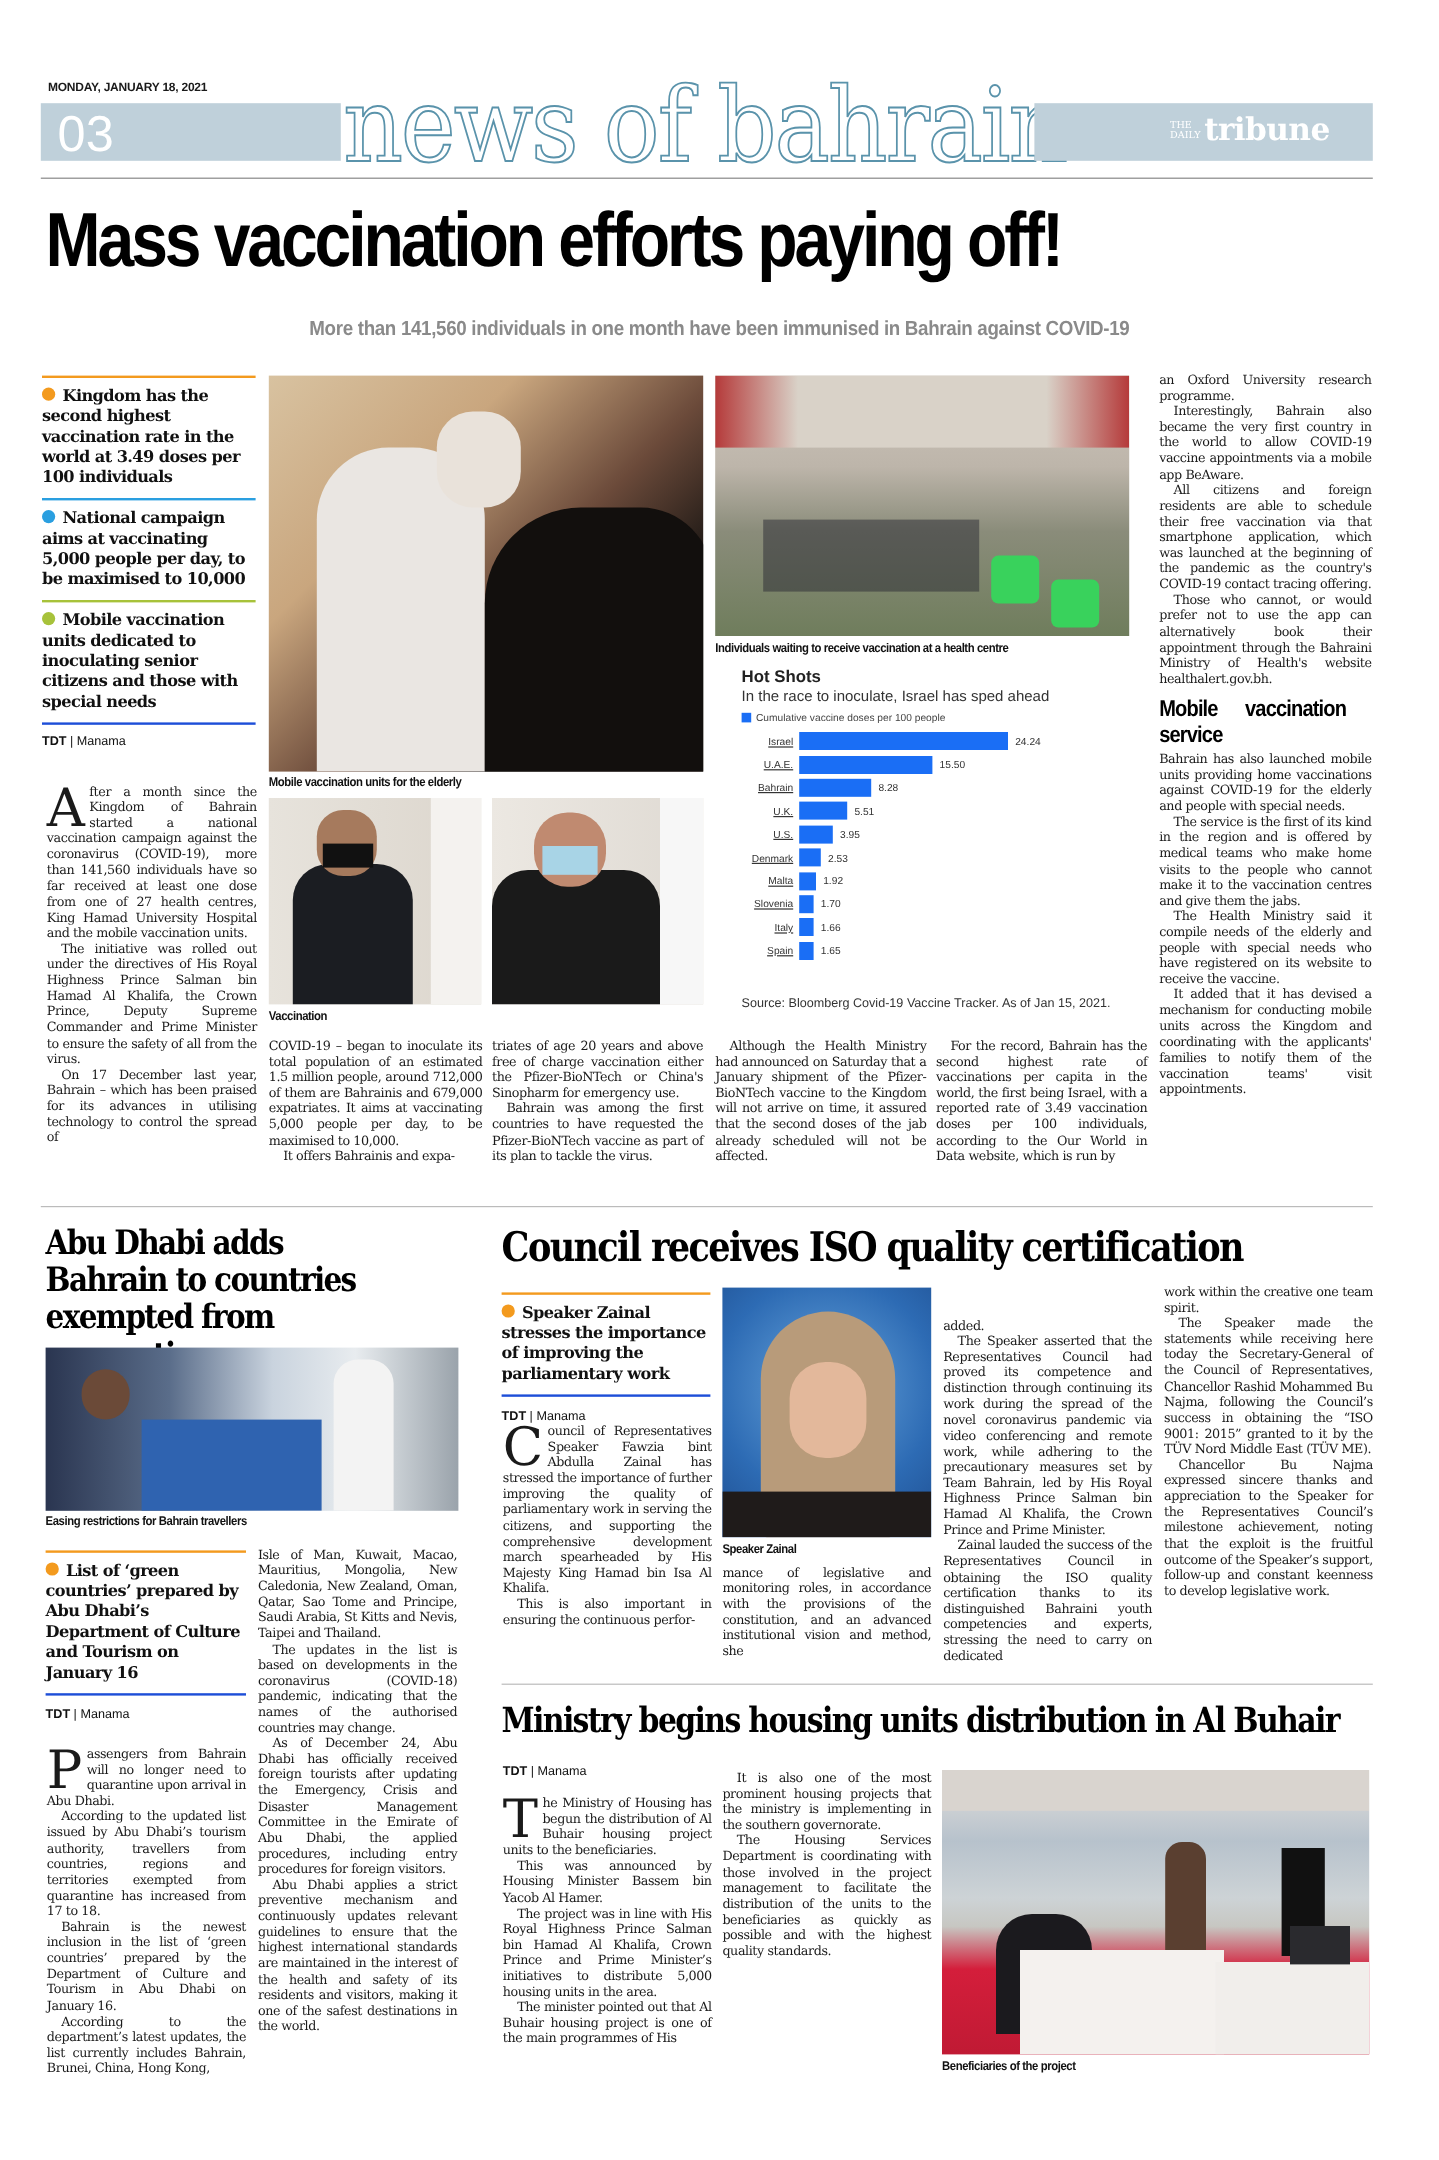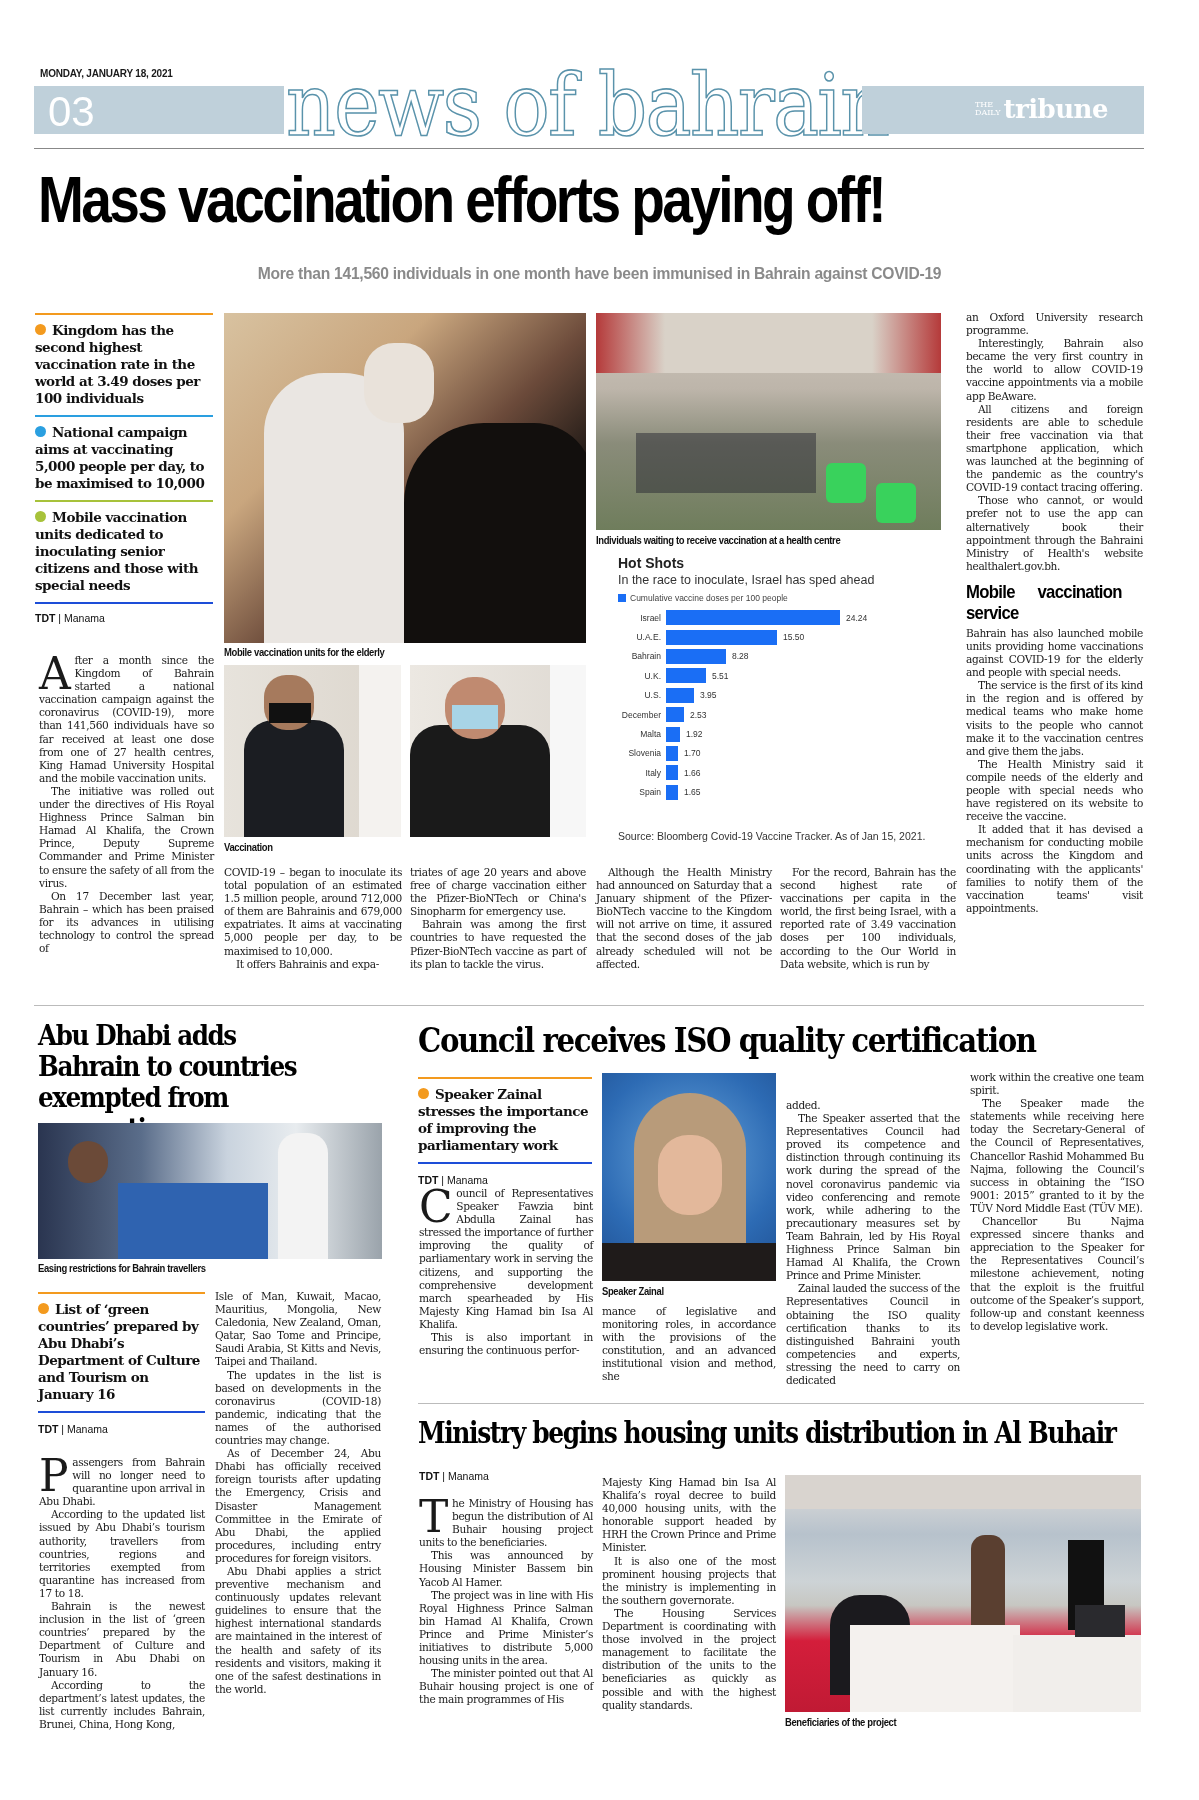--- a/index.html
+++ b/index.html
@@ -39,21 +39,21 @@
   .story-h { font-family:"DejaVu Serif", serif; font-size:30px; line-height:33px; letter-spacing:-1.6px; color:#000; transform:scaleX(0.86); transform-origin:left; white-space:nowrap; }
   .rule-grey { height:1px; background:#bbb; }
 
   
   .chart { background:#fff; font-family:"Liberation Sans", sans-serif; color:#222; }
   .chart-title { font-weight:bold; font-size:14px; }
   .chart-sub { font-size:12.5px; color:#333; margin-top:2px; }
   .chart-legend { font-size:8.5px; color:#444; margin-top:6px; display:flex; align-items:center; gap:4px; }
   .leg-sq { width:8px; height:8px; background:#1a6ef5; }
   .bar-row { display:flex; align-items:center; height:19.4px; }
-  .bar-lab { width:48px; text-align:right; font-size:8.5px; color:#333; padding-right:5px; }
+  .bar-lab { width:48px; text-align:right; font-size:8.5px; color:#333; padding-right:5px;text-decoration:underline; }
   .bar-fill { height:15px; background:#1a6ef5; }
   .bar-val { font-size:8.5px; color:#333; margin-left:6px; }
   .chart-src { font-size:10.5px; color:#333; line-height:13px; }
 </style>
 </head>
 <body>
 
 <div class="abs date">MONDAY, JANUARY 18, 2021</div>
 <div class="abs bar-left"></div>
 <div class="abs page-num">03</div>
@@ -155,21 +155,21 @@
         <span class="bar-lab">U.K.</span>
         <span class="bar-fill" style="width:40px"></span>
         <span class="bar-val">5.51</span>
       </div>
     <div class="bar-row">
         <span class="bar-lab">U.S.</span>
         <span class="bar-fill" style="width:28px"></span>
         <span class="bar-val">3.95</span>
       </div>
     <div class="bar-row">
-        <span class="bar-lab">December</span>
+        <span class="bar-lab">Denmark</span>
         <span class="bar-fill" style="width:18px"></span>
         <span class="bar-val">2.53</span>
       </div>
     <div class="bar-row">
         <span class="bar-lab">Malta</span>
         <span class="bar-fill" style="width:14px"></span>
         <span class="bar-val">1.92</span>
       </div>
     <div class="bar-row">
         <span class="bar-lab">Slovenia</span>
@@ -279,21 +279,20 @@
 <h2 class="abs story-h" style="left:418px; top:1416px; font-size:29px; line-height:34px;">Ministry begins housing units distribution in Al Buhair</h2>
 <div class="abs byline" style="left:419px; top:1470px;"><b>TDT</b> <span>| Manama</span></div>
 
 <div class="abs col" style="left:419px; top:1497px; width:174px;">
   <p class="noind"><span class="dropcap">T</span><span>he Ministry of Housing has begun the distribution of Al Buhair housing project units to the beneficiaries.</span></p>
   <p>This was announced by Housing Minister Bassem bin Yacob Al Hamer.</p>
   <p>The project was in line with His Royal Highness Prince Salman bin Hamad Al Khalifa, Crown Prince and Prime Minister’s initiatives to distribute 5,000 housing units in the area.</p>
   <p>The minister pointed out that Al Buhair housing project is one of the main programmes of His</p>
 </div>
 <div class="abs col" style="left:602px; top:1476px; width:174px;">
-  <p class="noind">Majesty King Hamad bin Isa Al Khalifa’s royal decree to build 40,000 housing units, with the honorable support headed by HRH the Crown Prince and Prime Minister.</p>
   <p>It is also one of the most prominent housing projects that the ministry is implementing in the southern governorate.</p>
   <p>The Housing Services Department is coordinating with those involved in the project management to facilitate the distribution of the units to the beneficiaries as quickly as possible and with the highest quality standards.</p>
 </div>
 
 <div class="abs photo" style="left:785px; top:1475px; width:356px; height:237px; background:linear-gradient(180deg,#e4e0dc 0%,#b7c2cc 25%,#cdd3d6 45%,#c7c7c2 55%,#d41e3b 70%,#c01a34 100%);">
   <div style="position:absolute; left:0; top:0; width:356px; height:34px; background:#d9d4cf;"></div>
   <div style="position:absolute; left:45px; top:120px; width:80px; height:100px; background:#1b1a1e; border-radius:30px 30px 0 0;"></div>
   <div style="position:absolute; left:186px; top:60px; width:34px; height:120px; background:#5a3f30; border-radius:14px 14px 0 0;"></div>
   <div style="position:absolute; left:65px; top:150px; width:170px; height:87px; background:#f4f1ee;"></div>
   <div style="position:absolute; left:228px; top:160px; width:128px; height:77px; background:#f1eeeb;"></div>

